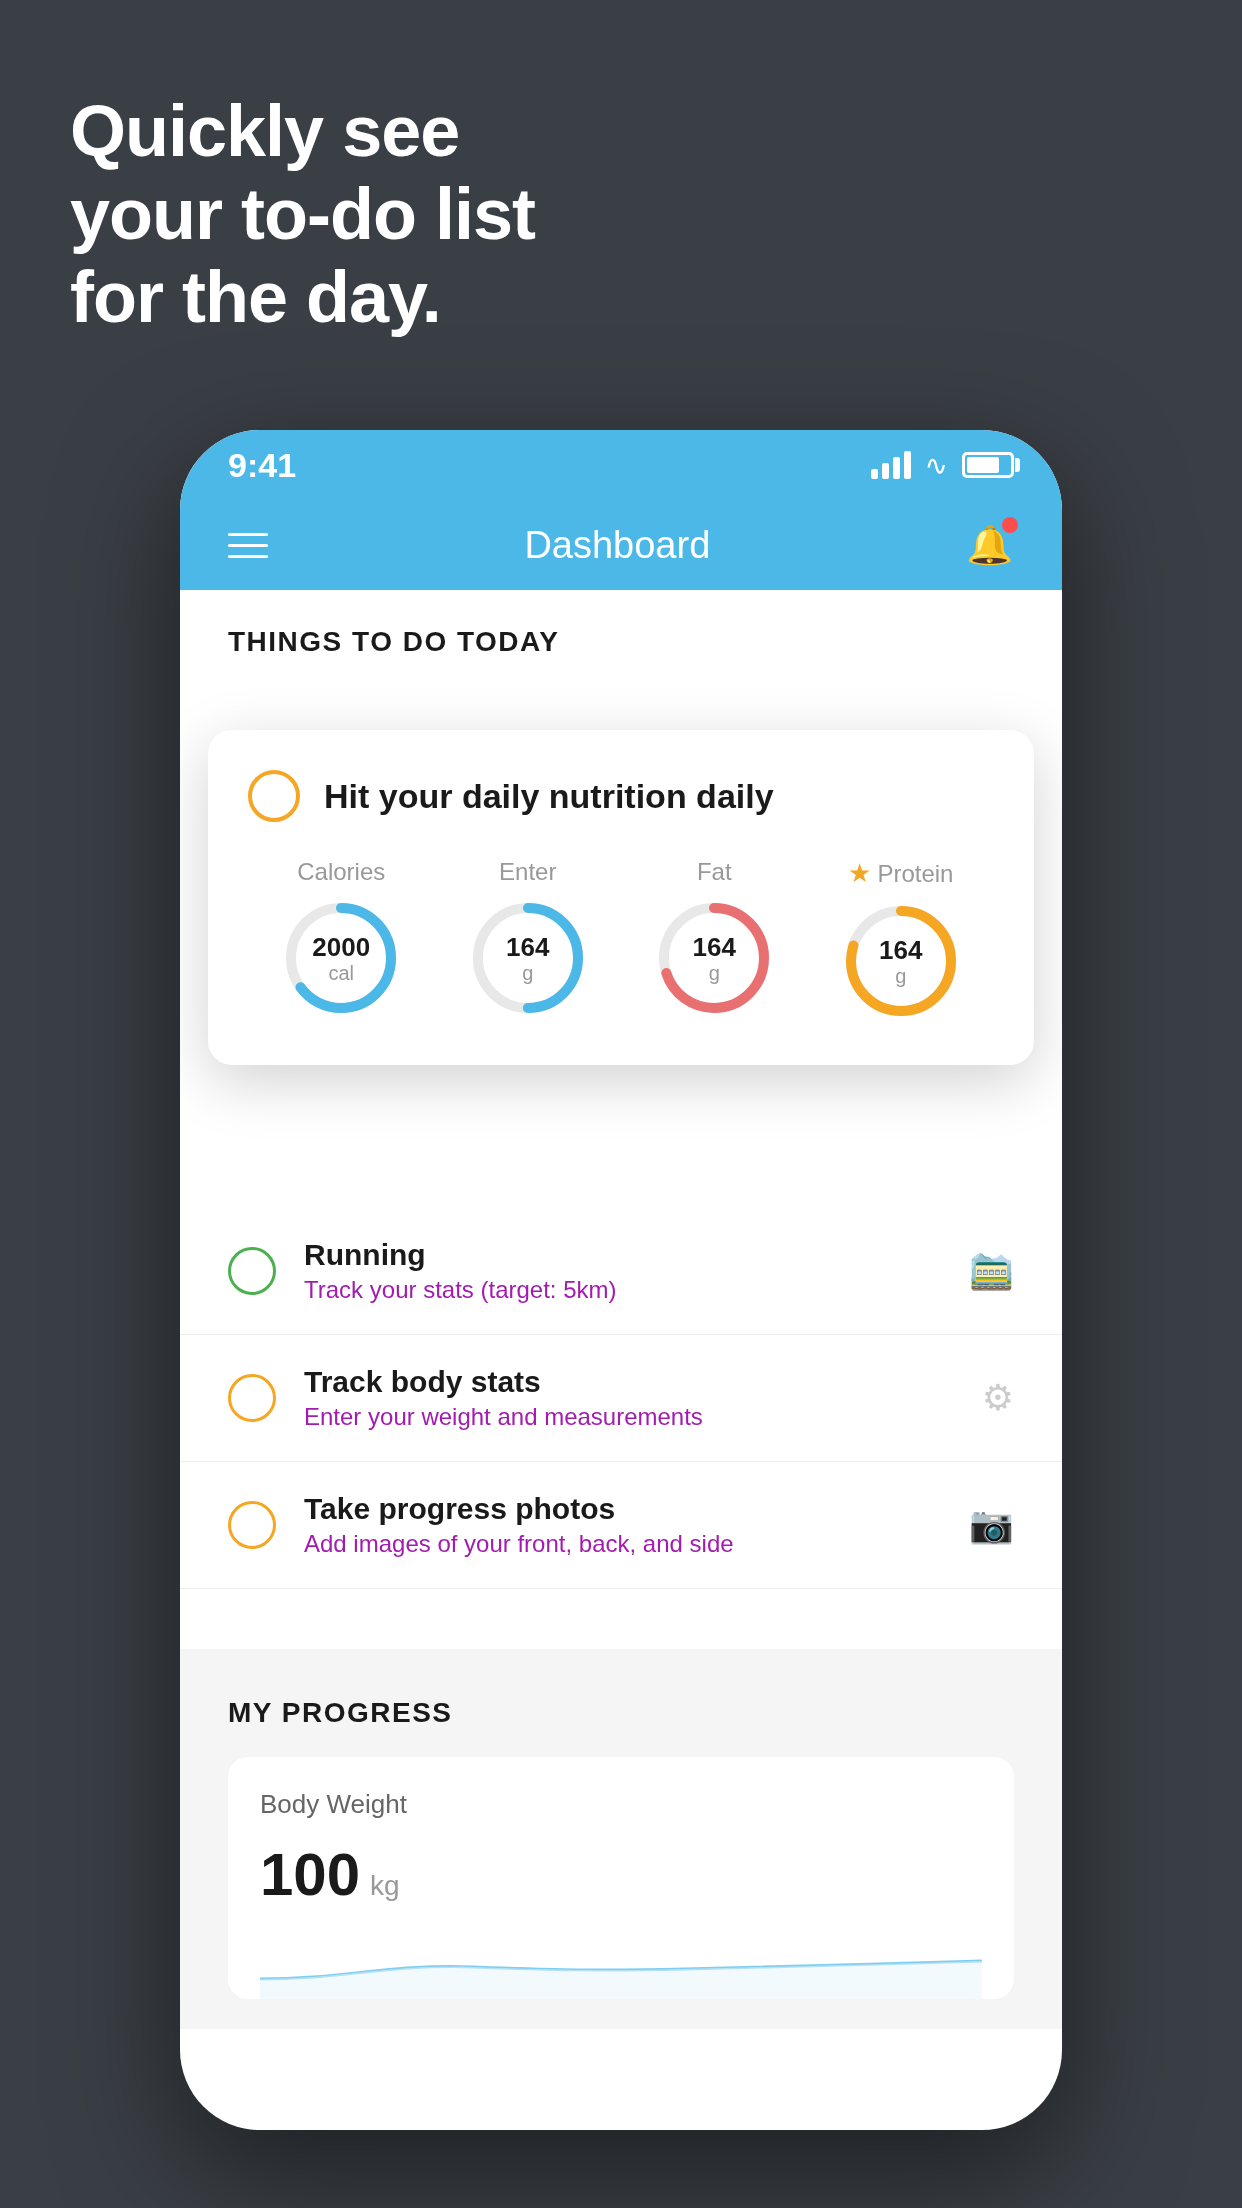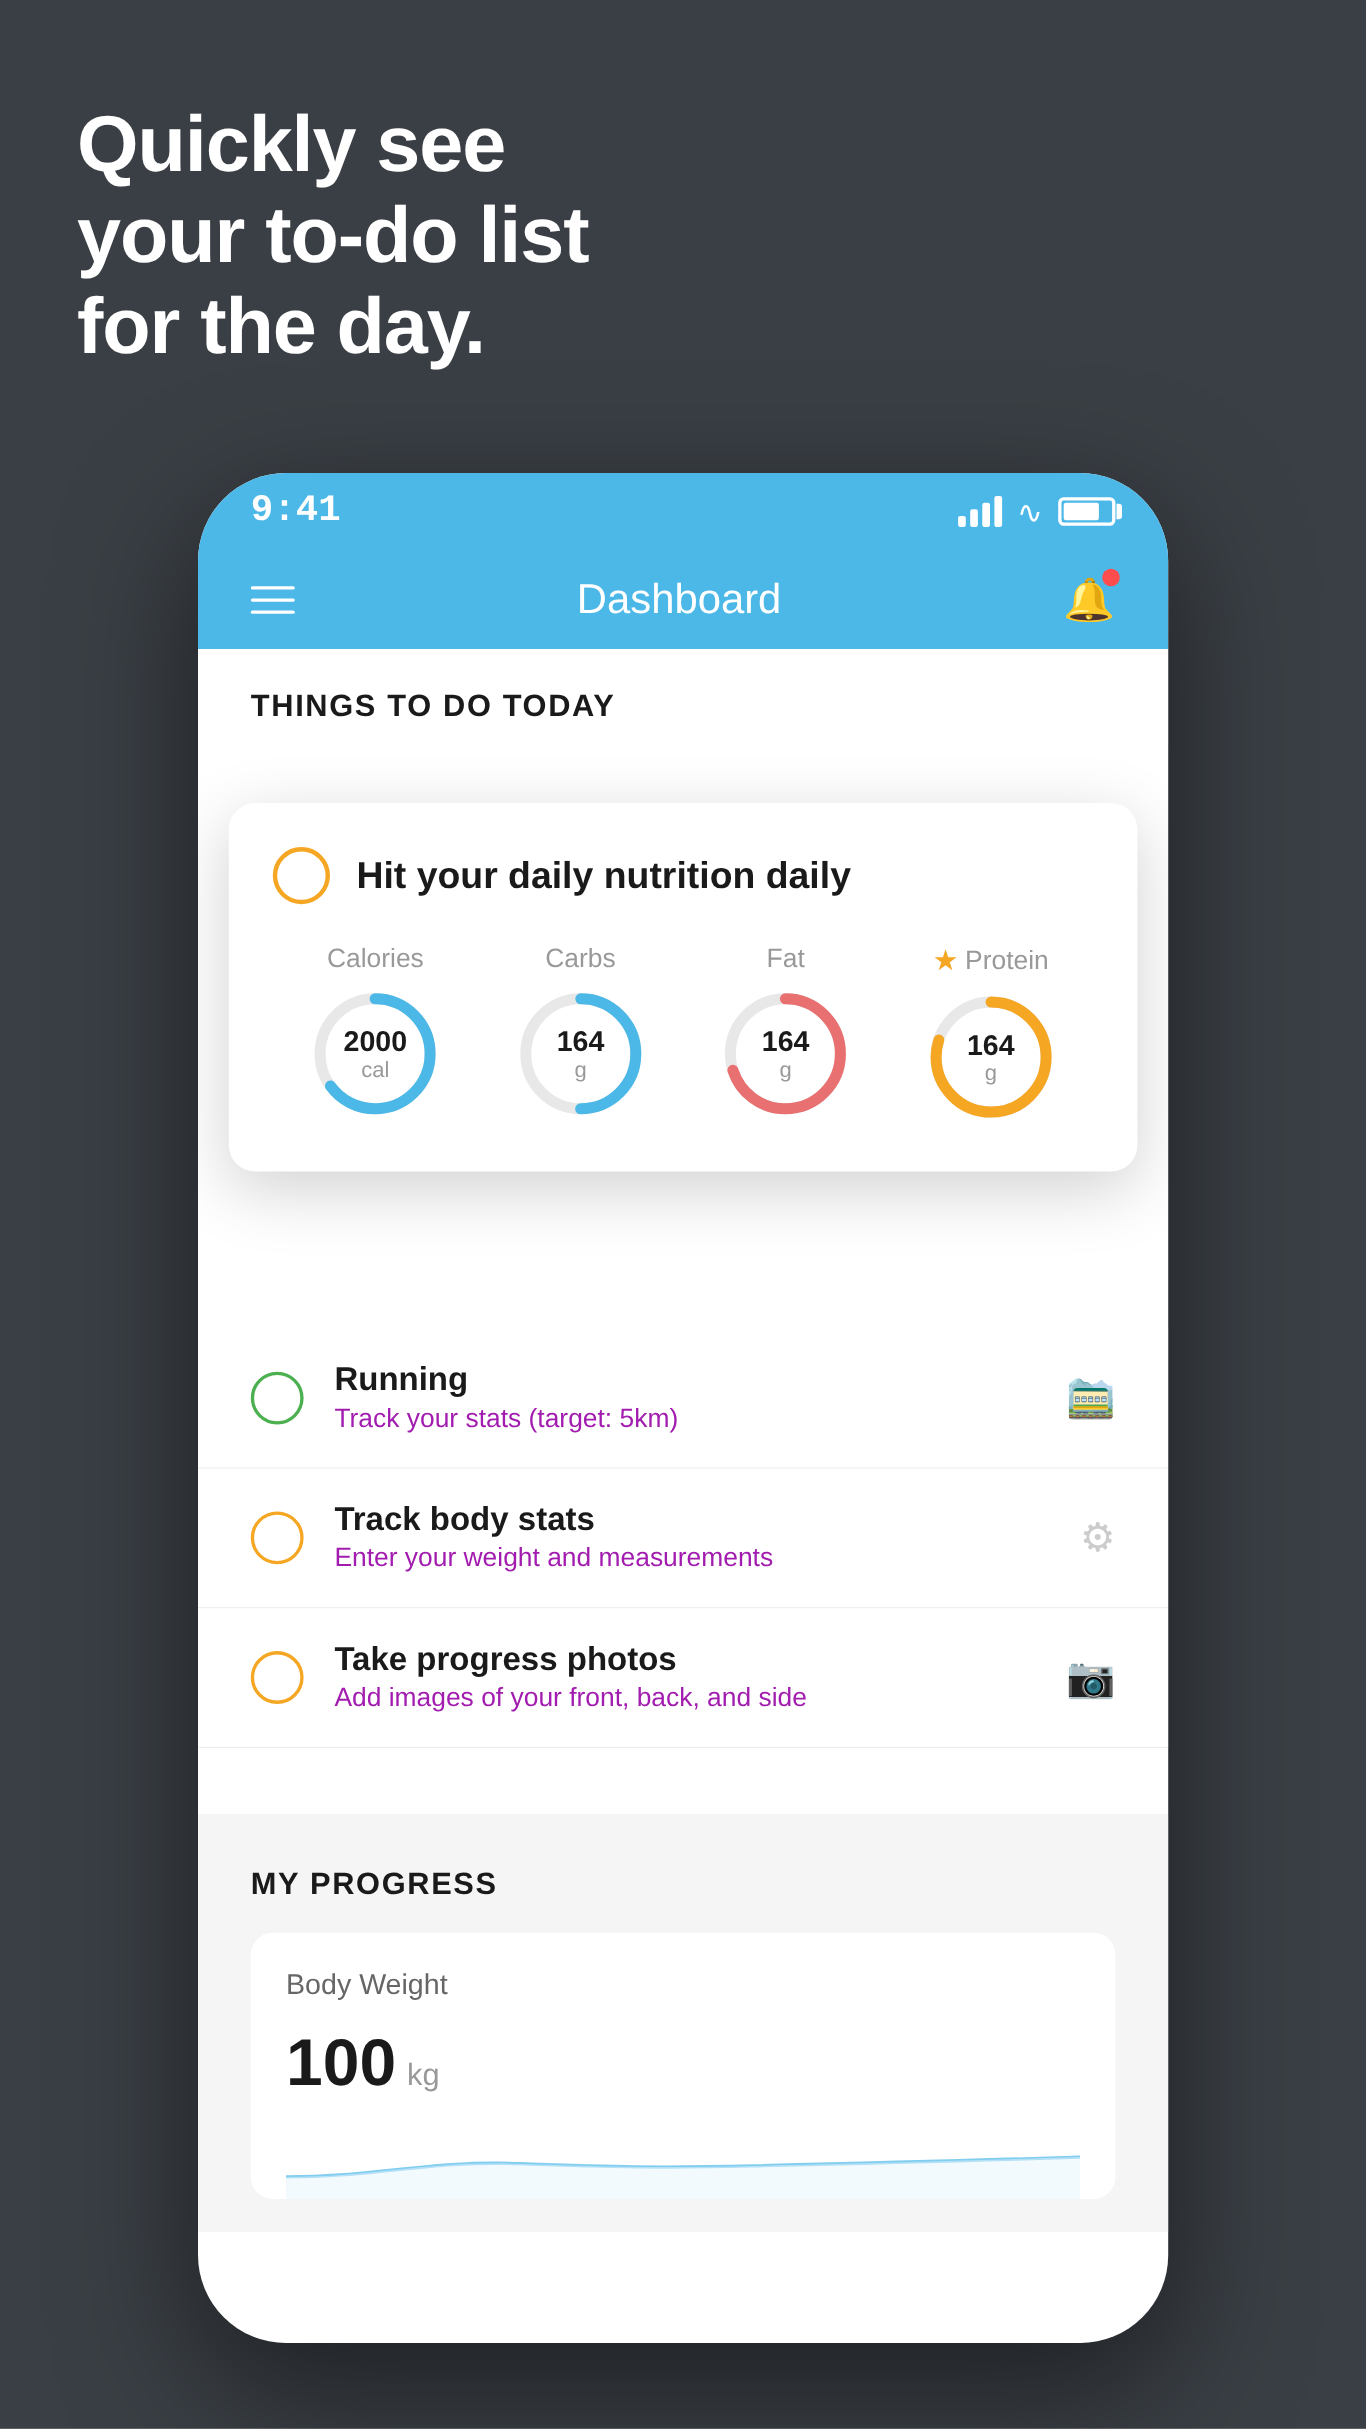--- a/index.html
+++ b/index.html
@@ -43,21 +43,20 @@
       height: 70px;
       display: flex;
       align-items: center;
       justify-content: space-between;
       padding: 0 48px;
     }
     .status-time {
       color: #ffffff;
       font-size: 34px;
       font-weight: 600;
-      font-family: Liberation Mono, monospace;
     }
     .status-icons {
       display: flex;
       align-items: center;
       gap: 14px;
     }
     .signal-bars {
       display: flex;
       align-items: flex-end;
       gap: 4px;
@@ -392,21 +391,21 @@
               <circle cx="60" cy="60" r="50" fill="none" stroke="#4cb8e8" stroke-width="10" stroke-dasharray="204 314" stroke-linecap="round"></circle>
             </svg>
             <div class="donut-text">
               <div class="donut-value">2000</div>
               <div class="donut-unit">cal</div>
             </div>
           </div>
         </div>
 
         <div class="nutrient-item">
-          <span class="nutrient-label">Carbs</span>
+          <span class="nutrient-label">Enter</span>
           <div class="donut-container">
             <svg width="120" height="120" viewBox="0 0 120 120">
               <circle cx="60" cy="60" r="50" fill="none" stroke="#e8e8e8" stroke-width="10"></circle>
               <circle cx="60" cy="60" r="50" fill="none" stroke="#4cb8e8" stroke-width="10" stroke-dasharray="157 314" stroke-linecap="round"></circle>
             </svg>
             <div class="donut-text">
               <div class="donut-value">164</div>
               <div class="donut-unit">g</div>
             </div>
           </div>

